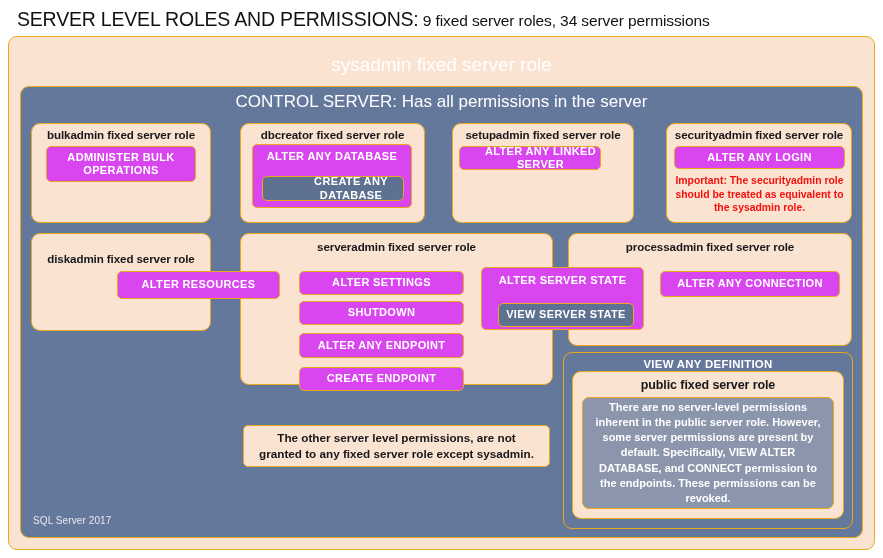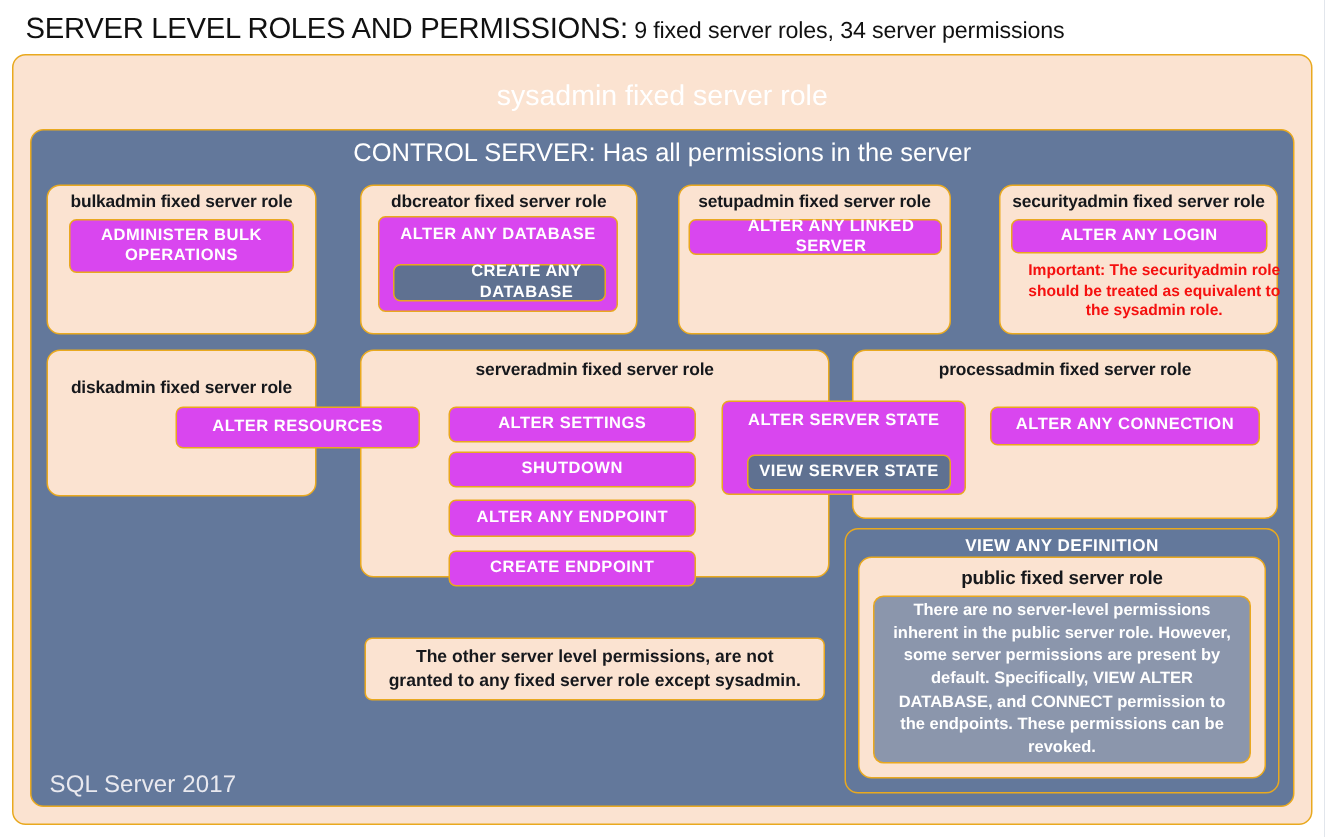--- a/index.html
+++ b/index.html
@@ -104,42 +104,41 @@
     line-height: 1.35;
     padding: 0 14px;
   }
   .warn {
     position: absolute;
     color: #f5100f;
     font-size: 10.4px;
     font-weight: bold;
     text-align: center;
     line-height: 1.32;
-    padding-left: 10px;
   }
   .descbox {
     position: absolute;
     background: #8b96ac;
     border: 1.5px solid #e9a81f;
     border-radius: 7px;
     box-sizing: border-box;
     color: #ffffff;
     font-size: 11px;
     font-weight: bold;
     text-align: center;
     line-height: 1.38;
     padding: 21px 9px;
     display: flex;
     align-items: center;
     justify-content: center;
   }
   #footer-label {
     position: absolute;
     color: #e9e9ef;
-    font-size: 16px;
+    font-size: 10px;
     letter-spacing: 0.1px;
     white-space: nowrap;
   }
 </style>
 </head>
 <body>
 
 <div id="canvas">
 
   <div id="title-row">
@@ -160,21 +159,21 @@
 
   <div class="peach" style="left:240px; top:123px; width:185px; height:100px;"></div>
   <div class="role-label" style="left:240px; top:128px; width:185px;">dbcreator fixed server role</div>
   <div class="perm" style="left:252px; top:144px; width:160px; height:64px; align-items:flex-start; padding-top:5px;">
     <span>ALTER ANY DATABASE</span>
   </div>
   <div class="perm dark" style="left:262px; top:176px; width:142px; height:25px;padding-left:36px;">CREATE  ANY DATABASE</div>
 
   <div class="peach" style="left:452px; top:123px; width:182px; height:100px;"></div>
   <div class="role-label" style="left:452px; top:128px; width:182px;">setupadmin fixed server role</div>
-  <div class="perm" style="left:459px; top:146px; width:169px; height:24px;padding-left:21px;">ALTER ANY LINKED SERVER</div>
+  <div class="perm" style="left:459px; top:146px; width:142px; height:24px;padding-left:21px;">ALTER ANY LINKED SERVER</div>
 
   <div class="peach" style="left:666px; top:123px; width:186px; height:100px;"></div>
   <div class="role-label" style="left:666px; top:128px; width:186px;">securityadmin  fixed server role</div>
   <div class="perm" style="left:674px; top:146px; width:171px; height:23px;">ALTER ANY LOGIN</div>
   <div class="warn" style="left:668px; top:174px; width:183px;">Important:  The securityadmin role should  be treated as equivalent to the  sysadmin role.</div>
 
   <div class="peach" style="left:31px; top:233px; width:180px; height:98px;"></div>
   <div class="role-label" style="left:31px; top:252px; width:180px;">diskadmin  fixed server role</div>
 
   <div class="peach" style="left:240px; top:233px; width:313px; height:152px;"></div>

